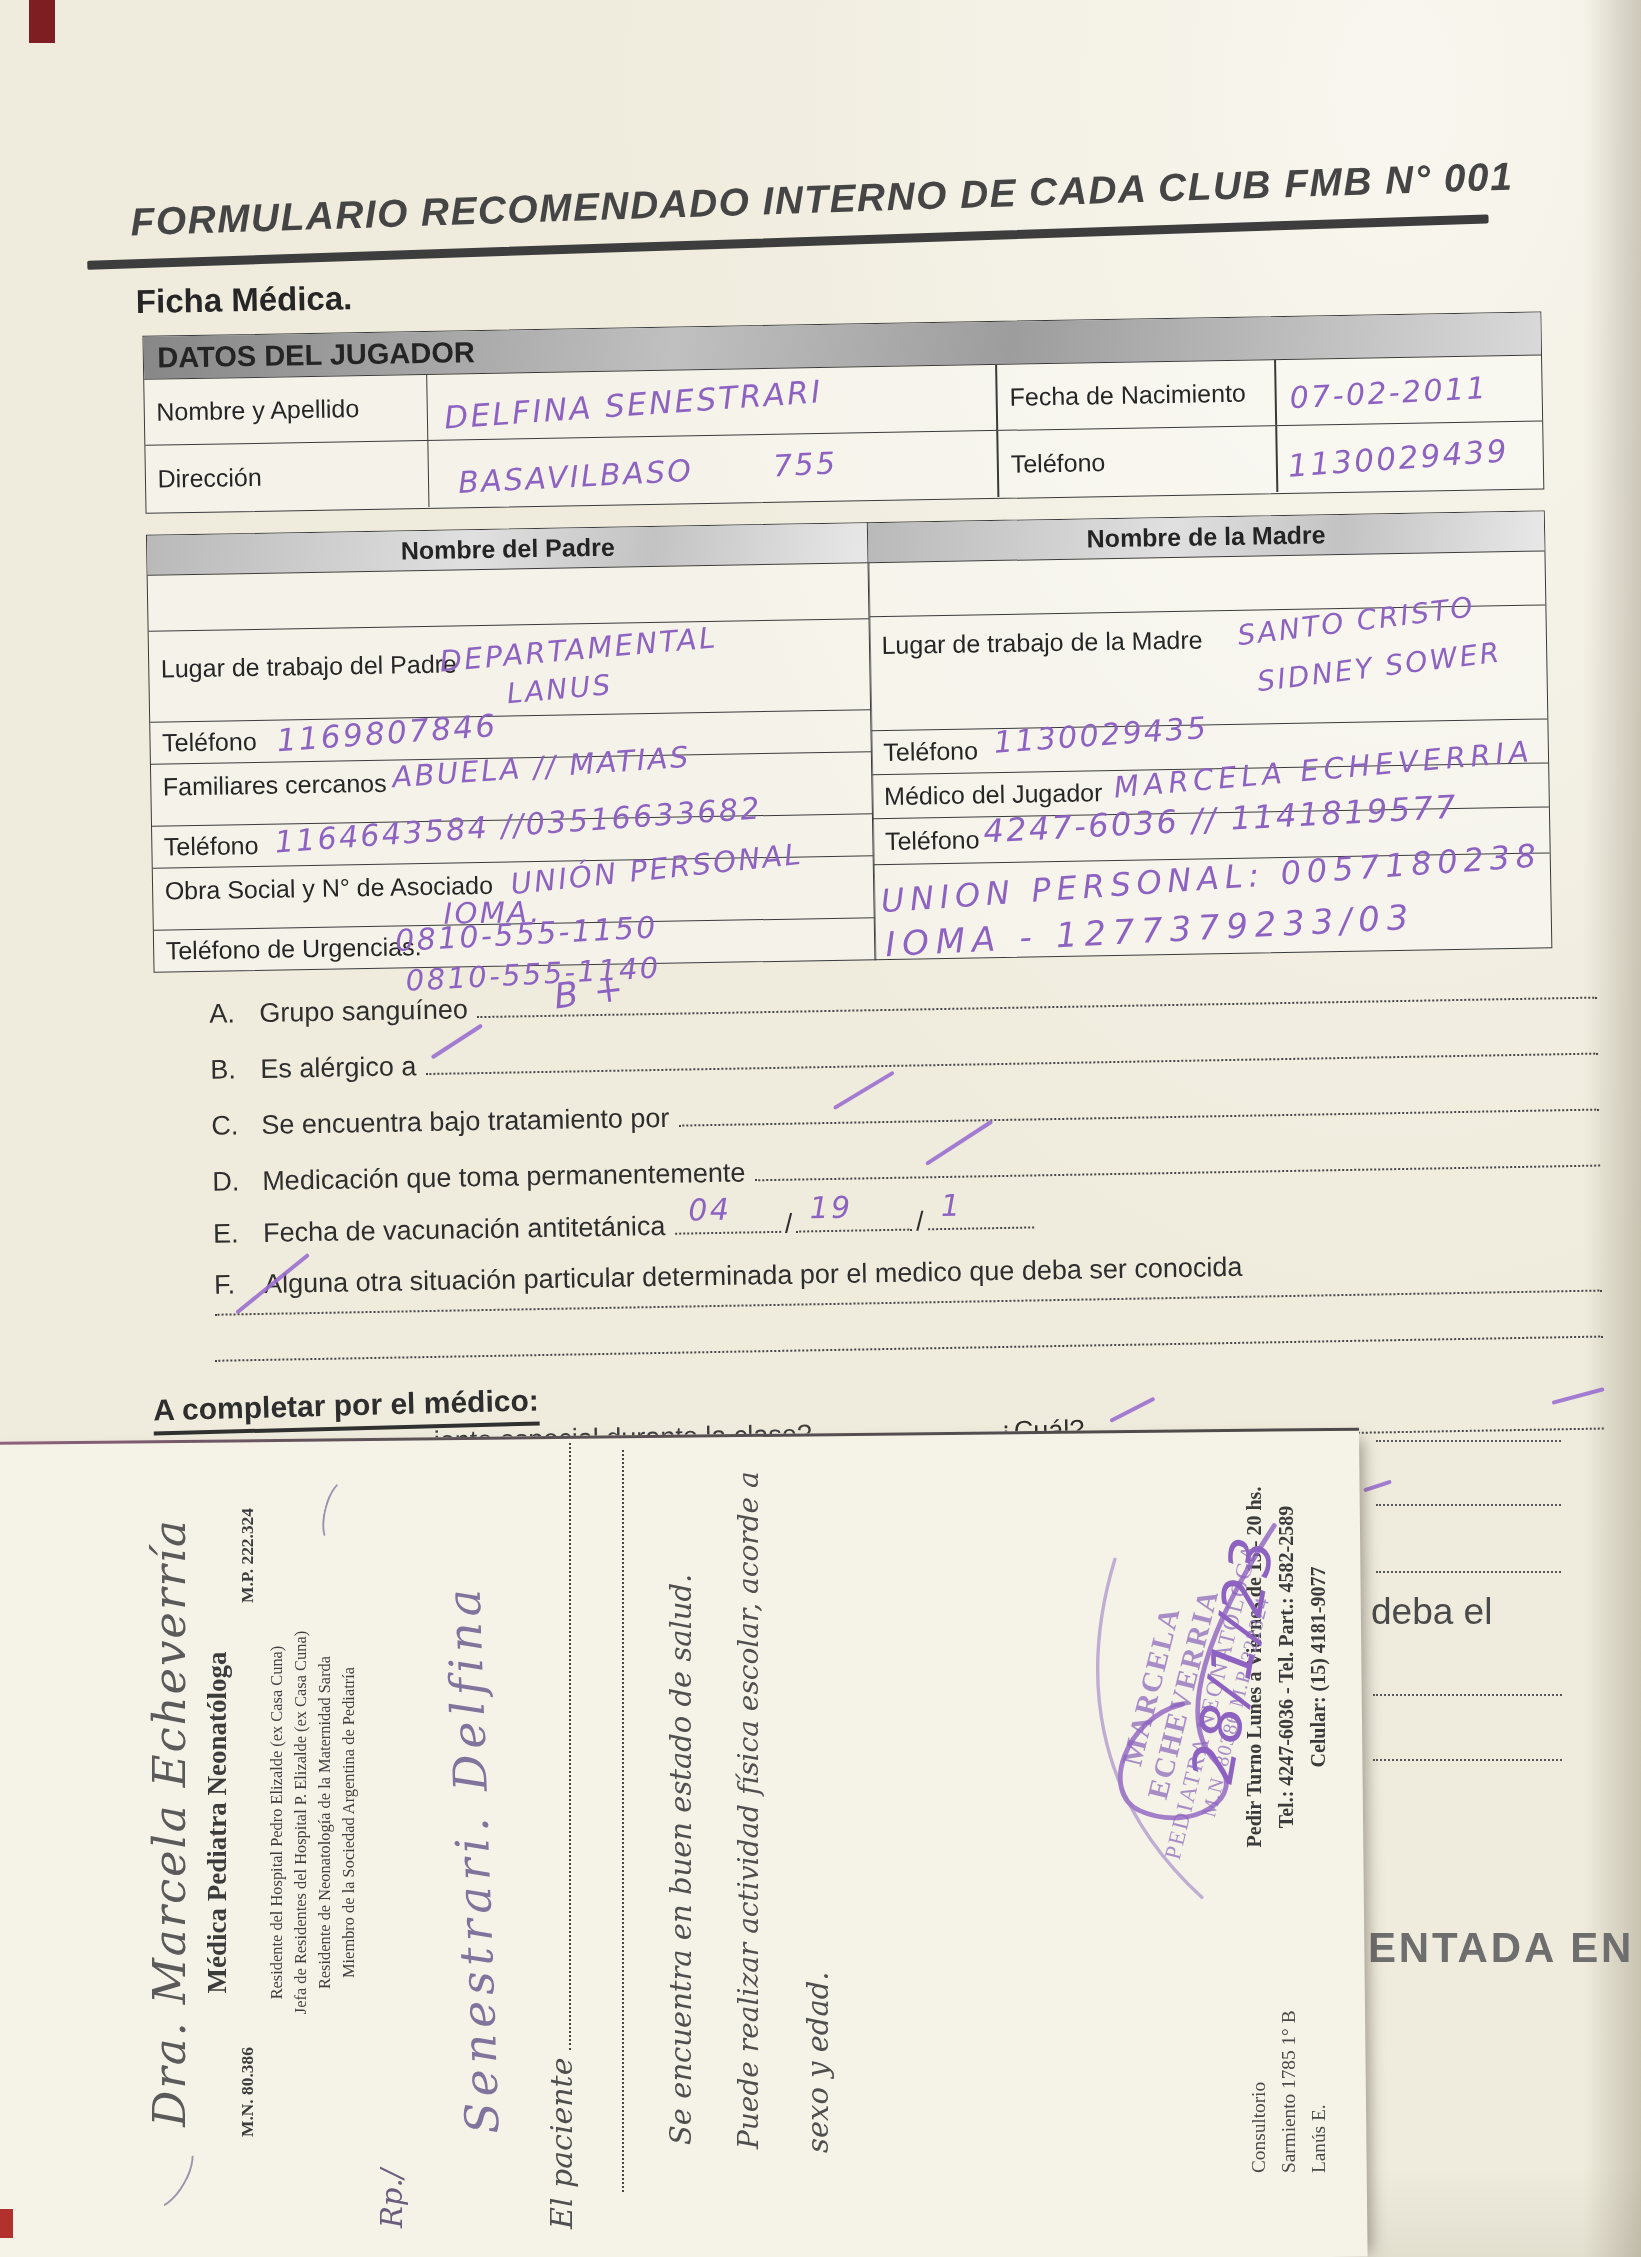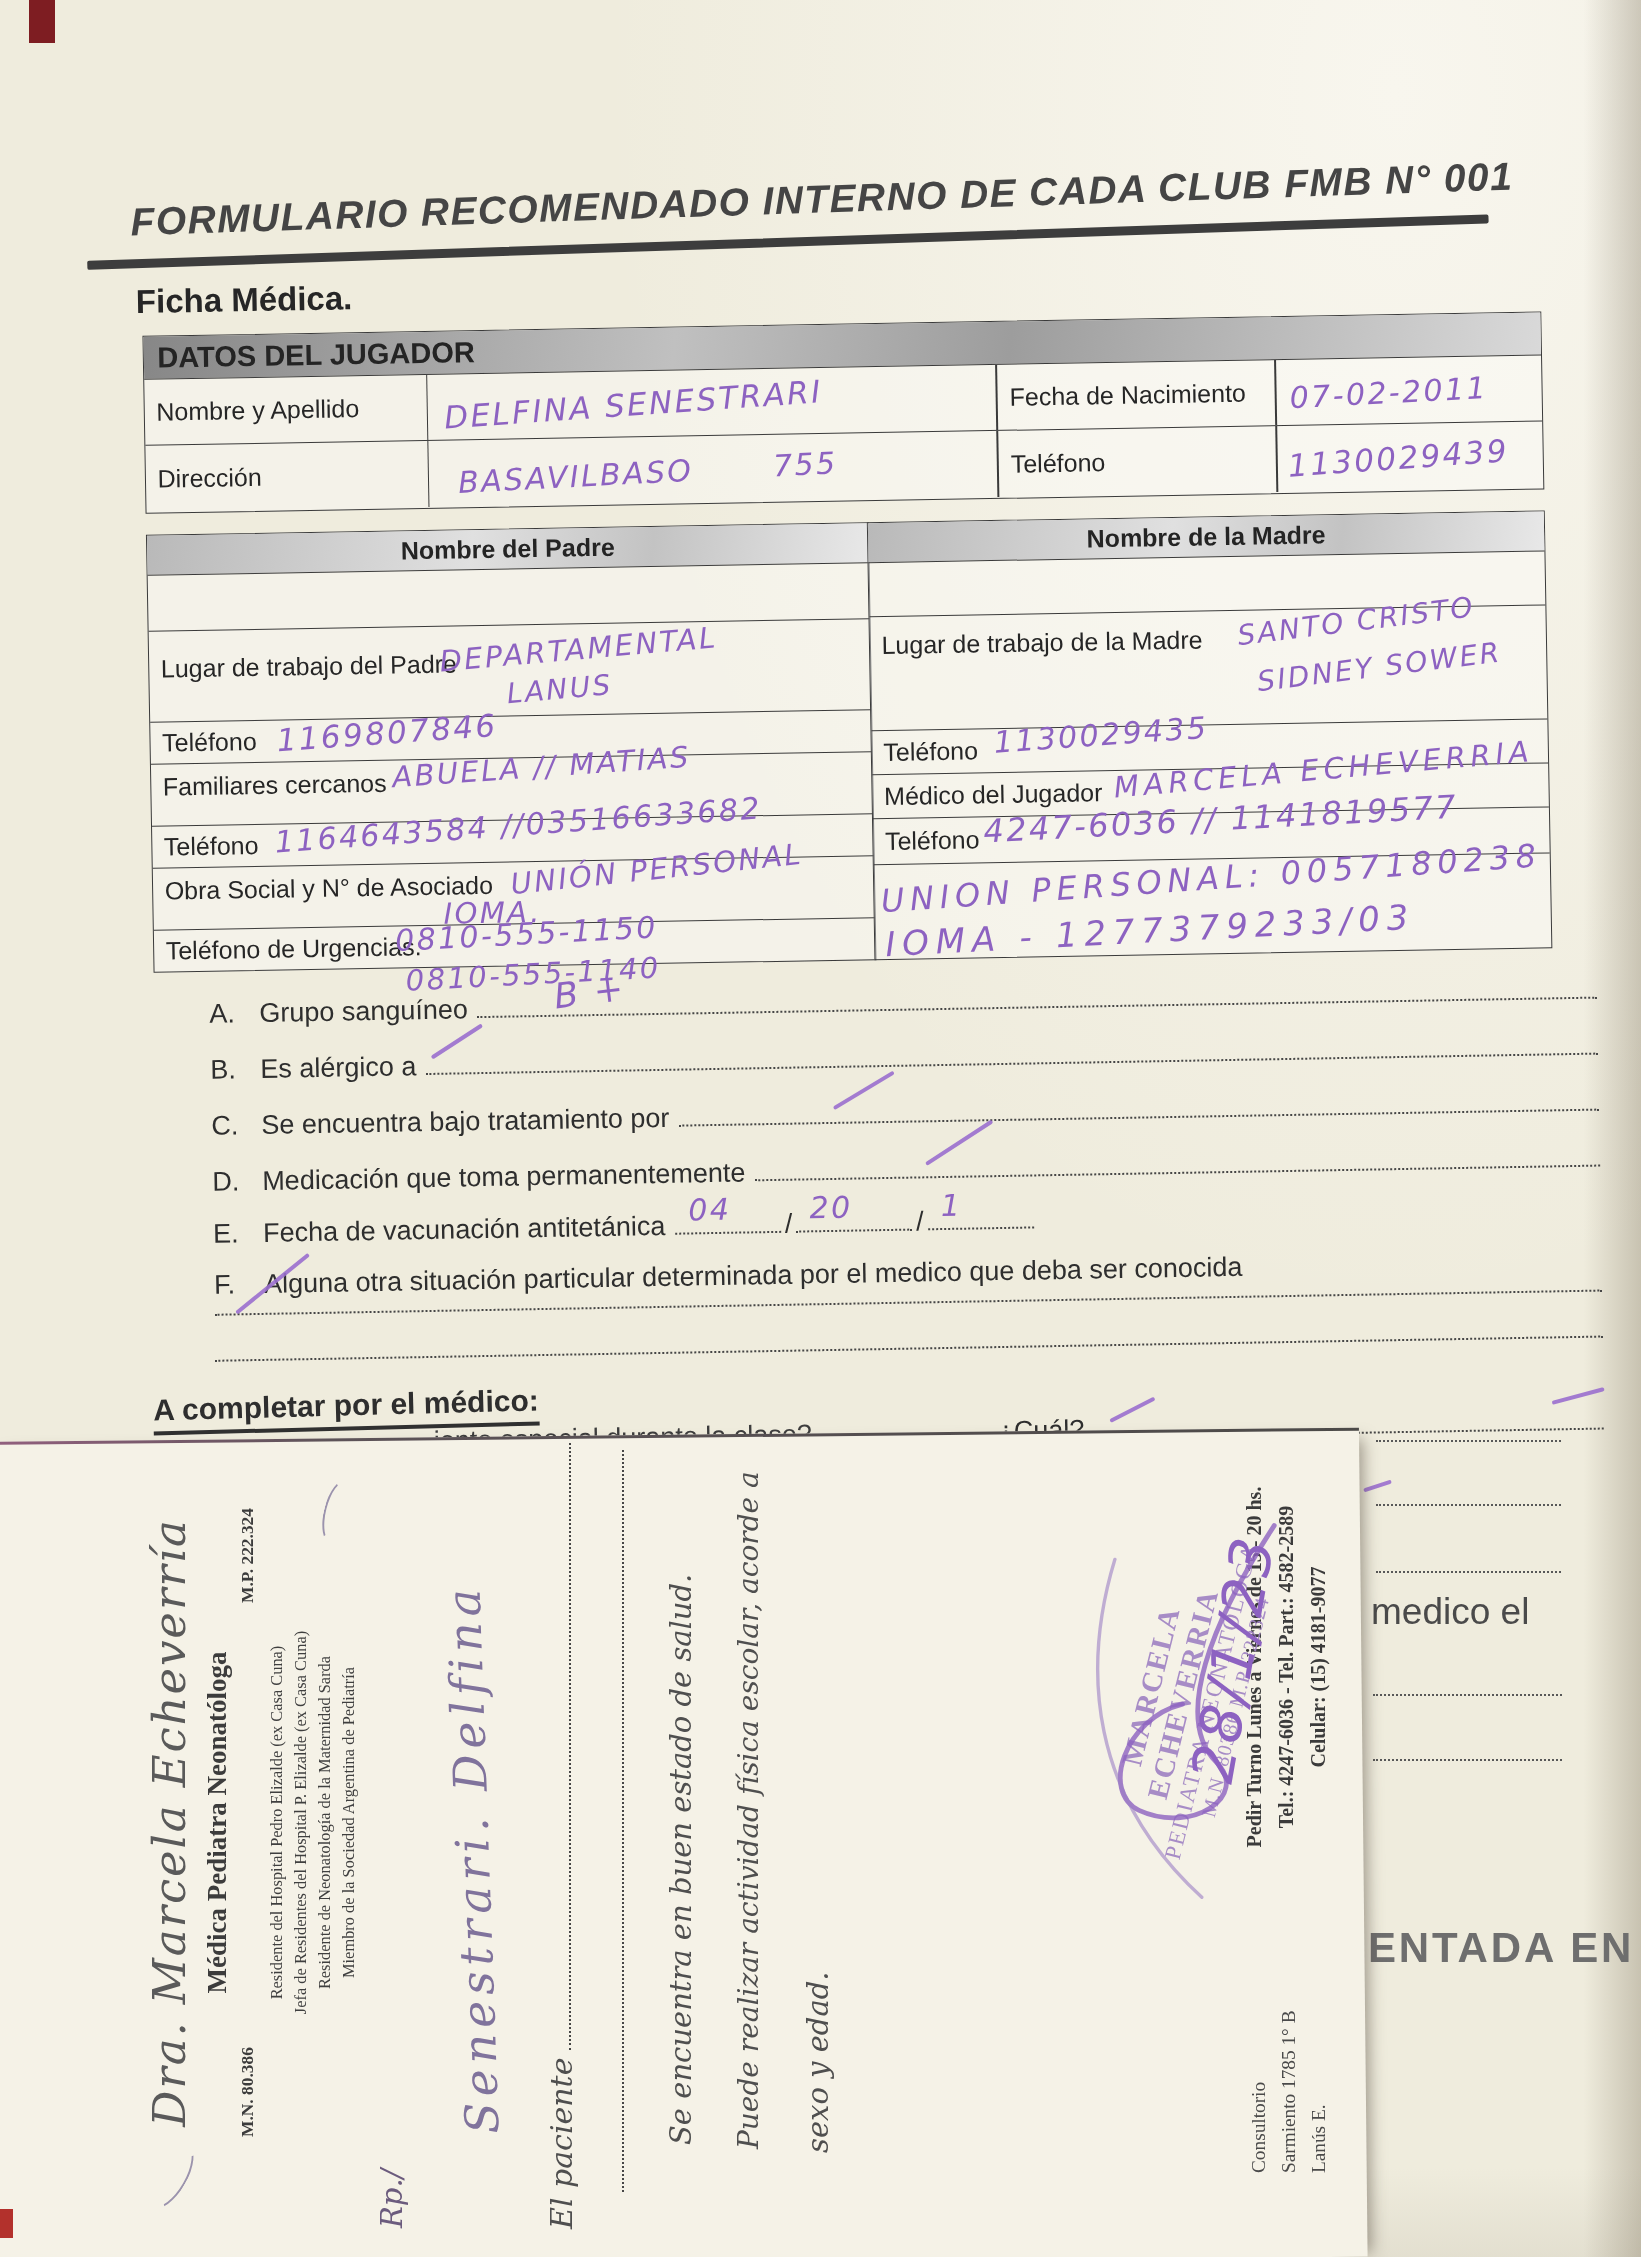--- a/index.html
+++ b/index.html
@@ -62,21 +62,21 @@
 
 <div id="scan">
 
   <div class="mark-red" style="left:29px;top:0;width:26px;height:43px;background:#7e1d22;"></div>
   <div class="mark-red" style="left:0;top:2209px;width:12.6px;height:29px;background:#b3312c;"></div>
 
   <div class="fdots" style="left:1376px;top:1439px;width:185px;"></div>
   <div class="tick" style="left:1363px;top:1484px;width:29px;transform:rotate(-18deg);z-index:0;"></div>
   <div class="fdots" style="left:1376px;top:1503px;width:185px;"></div>
   <div class="fdots" style="left:1376px;top:1570px;width:185px;"></div>
-  <div class="abs frag" style="left:1371px;top:1591px;font-size:37px;">medico el</div>
+  <div class="abs frag" style="left:1371px;top:1591px;font-size:37px;">deba el</div>
   <div class="fdots" style="left:1373px;top:1693px;width:189px;"></div>
   <div class="fdots" style="left:1373px;top:1758px;width:189px;"></div>
   <div class="abs frag" style="left:1337px;top:1924px;font-size:42px;font-weight:bold;color:#6e6e6e;letter-spacing:2.9px;">SENTADA EN</div>
 
   <div id="form-block">
 
     <div class="abs title">FORMULARIO RECOMENDADO INTERNO DE CADA CLUB FMB N° 001</div>
     <div class="abs title-bar"></div>
     <div class="abs ficha">Ficha Médica.</div>
 
@@ -197,21 +197,21 @@
       <span class="fill"></span>
     </div>
     <div class="item" style="top:1220px;">
       <span class="letter">E.</span>
       <span class="q">Fecha de vacunación antitetánica</span>
       <span class="dotseg" style="width:106px;">
         <span class="hand">04</span>
       </span>
       <span class="slash">/</span>
       <span class="dotseg" style="width:116px;">
-        <span class="hand">20</span>
+        <span class="hand">19</span>
       </span>
       <span class="slash">/</span>
       <span class="dotseg" style="width:106px;">
         <span class="hand">1</span>
       </span>
     </div>
     <div class="item" style="top:1271px;">
       <span class="letter">F.</span>
       <span class="q">Alguna otra situación particular determinada por el medico que deba ser conocida</span>
     </div>

